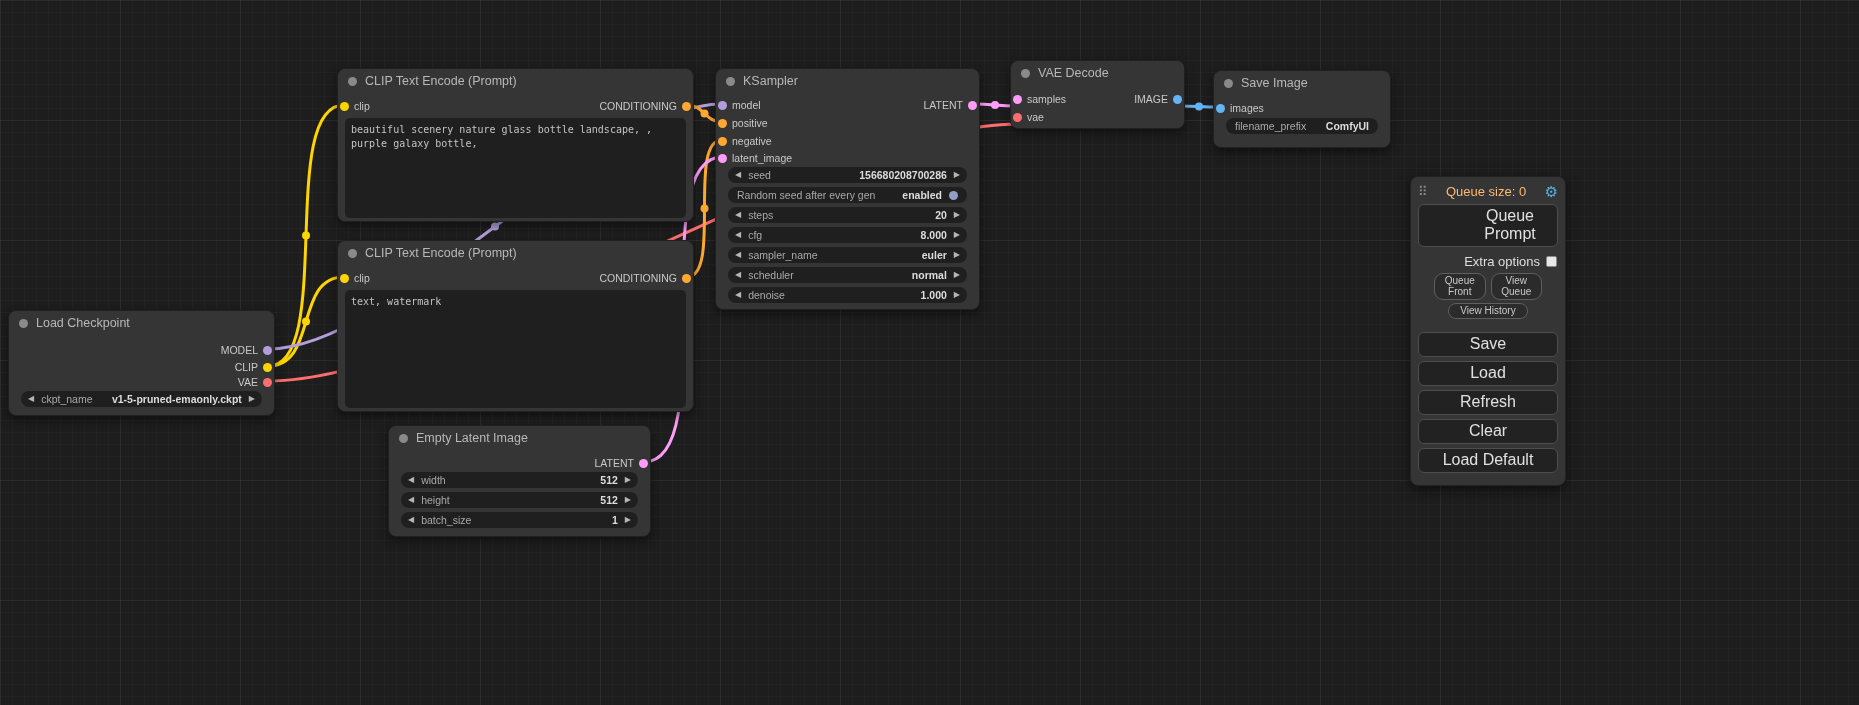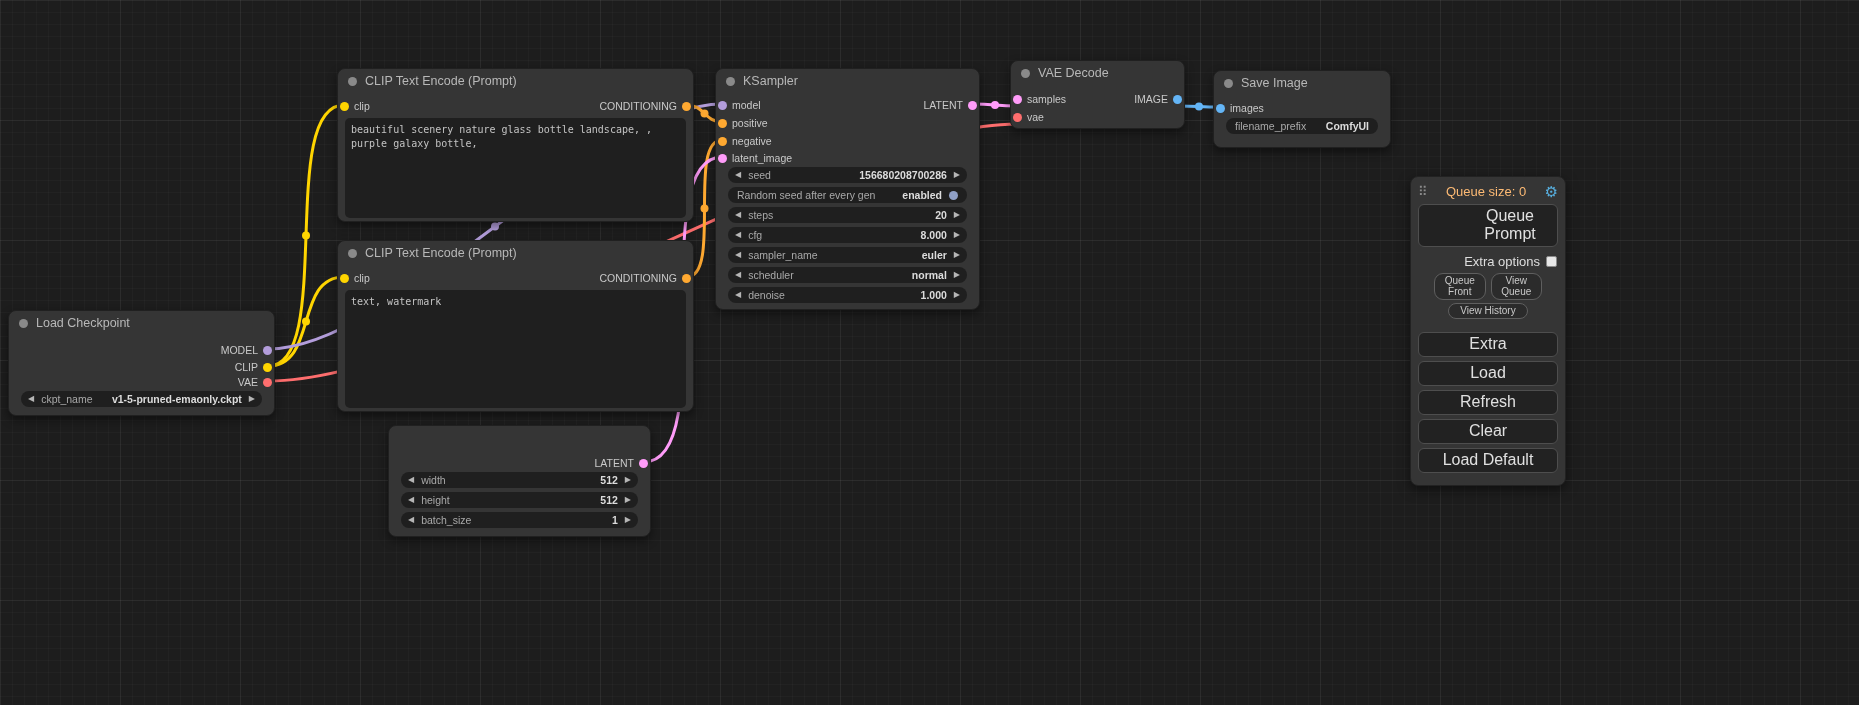--- a/index.html
+++ b/index.html
@@ -155,20 +155,24 @@
       <span class="slot-label">clip</span>
     </div>
     <div class="slot out" style="top:30px">
       <span class="dot" style="background-color: rgb(255, 169, 49);"></span>
       <span class="slot-label">CONDITIONING</span>
     </div>
     <div class="prompt-box" style="top:49px; height:118px;">text, watermark</div>
   </div>
 
   <div class="node" style="left:388px; top:425px; width:263px; height:112px;">
+    <div class="node-header">
+      <span class="collapse-dot"></span>
+      <span class="node-title">Empty Latent Image</span>
+    </div>
     <div class="slot out" style="top:30px">
       <span class="dot" style="background-color: rgb(255, 156, 249);"></span>
       <span class="slot-label">LATENT</span>
     </div>
     <div class="widget" style="top:46px">
       <span class="warrow">◀</span>
       <span class="wlabel">width</span>
       <span class="wvalue">512</span>
       <span class="warrow">▶</span>
     </div>
@@ -299,21 +303,21 @@
     <div class="extra-row">
       <span>Extra options</span>
       <span class="checkbox"></span>
     </div>
     <div class="small-row">
       <button class="btn-sm">Queue Front</button>
       <button class="btn-sm">View Queue</button>
     </div>
     <button class="btn-sm btn-history">View History</button>
     <div class="btn-group">
-      <button class="btn-lg">Extra</button>
+      <button class="btn-lg">Save</button>
       <button class="btn-lg">Load</button>
       <button class="btn-lg">Refresh</button>
       <button class="btn-lg">Clear</button>
       <button class="btn-lg">Load Default</button>
     </div>
   </div>
 
 </div>
 
 </body></html>

